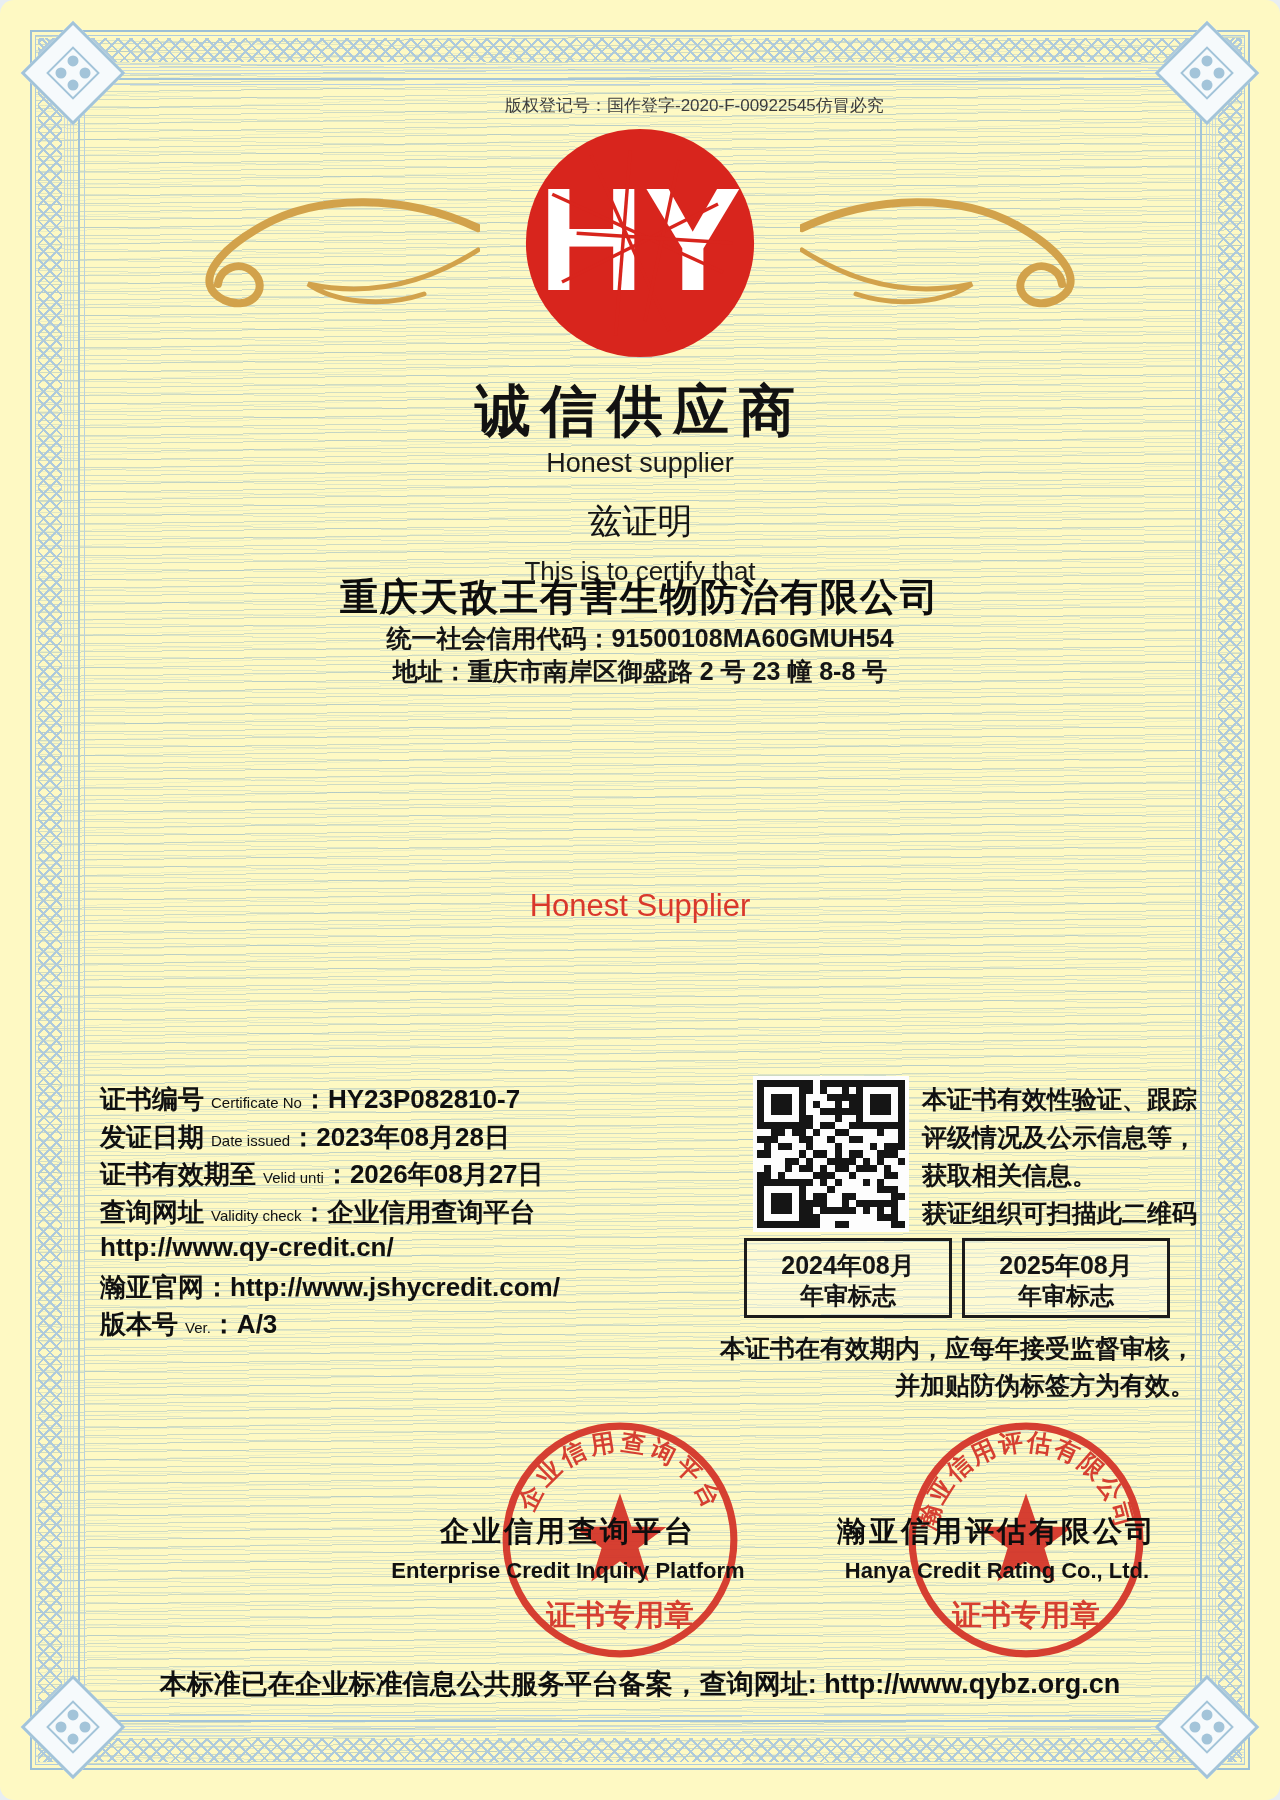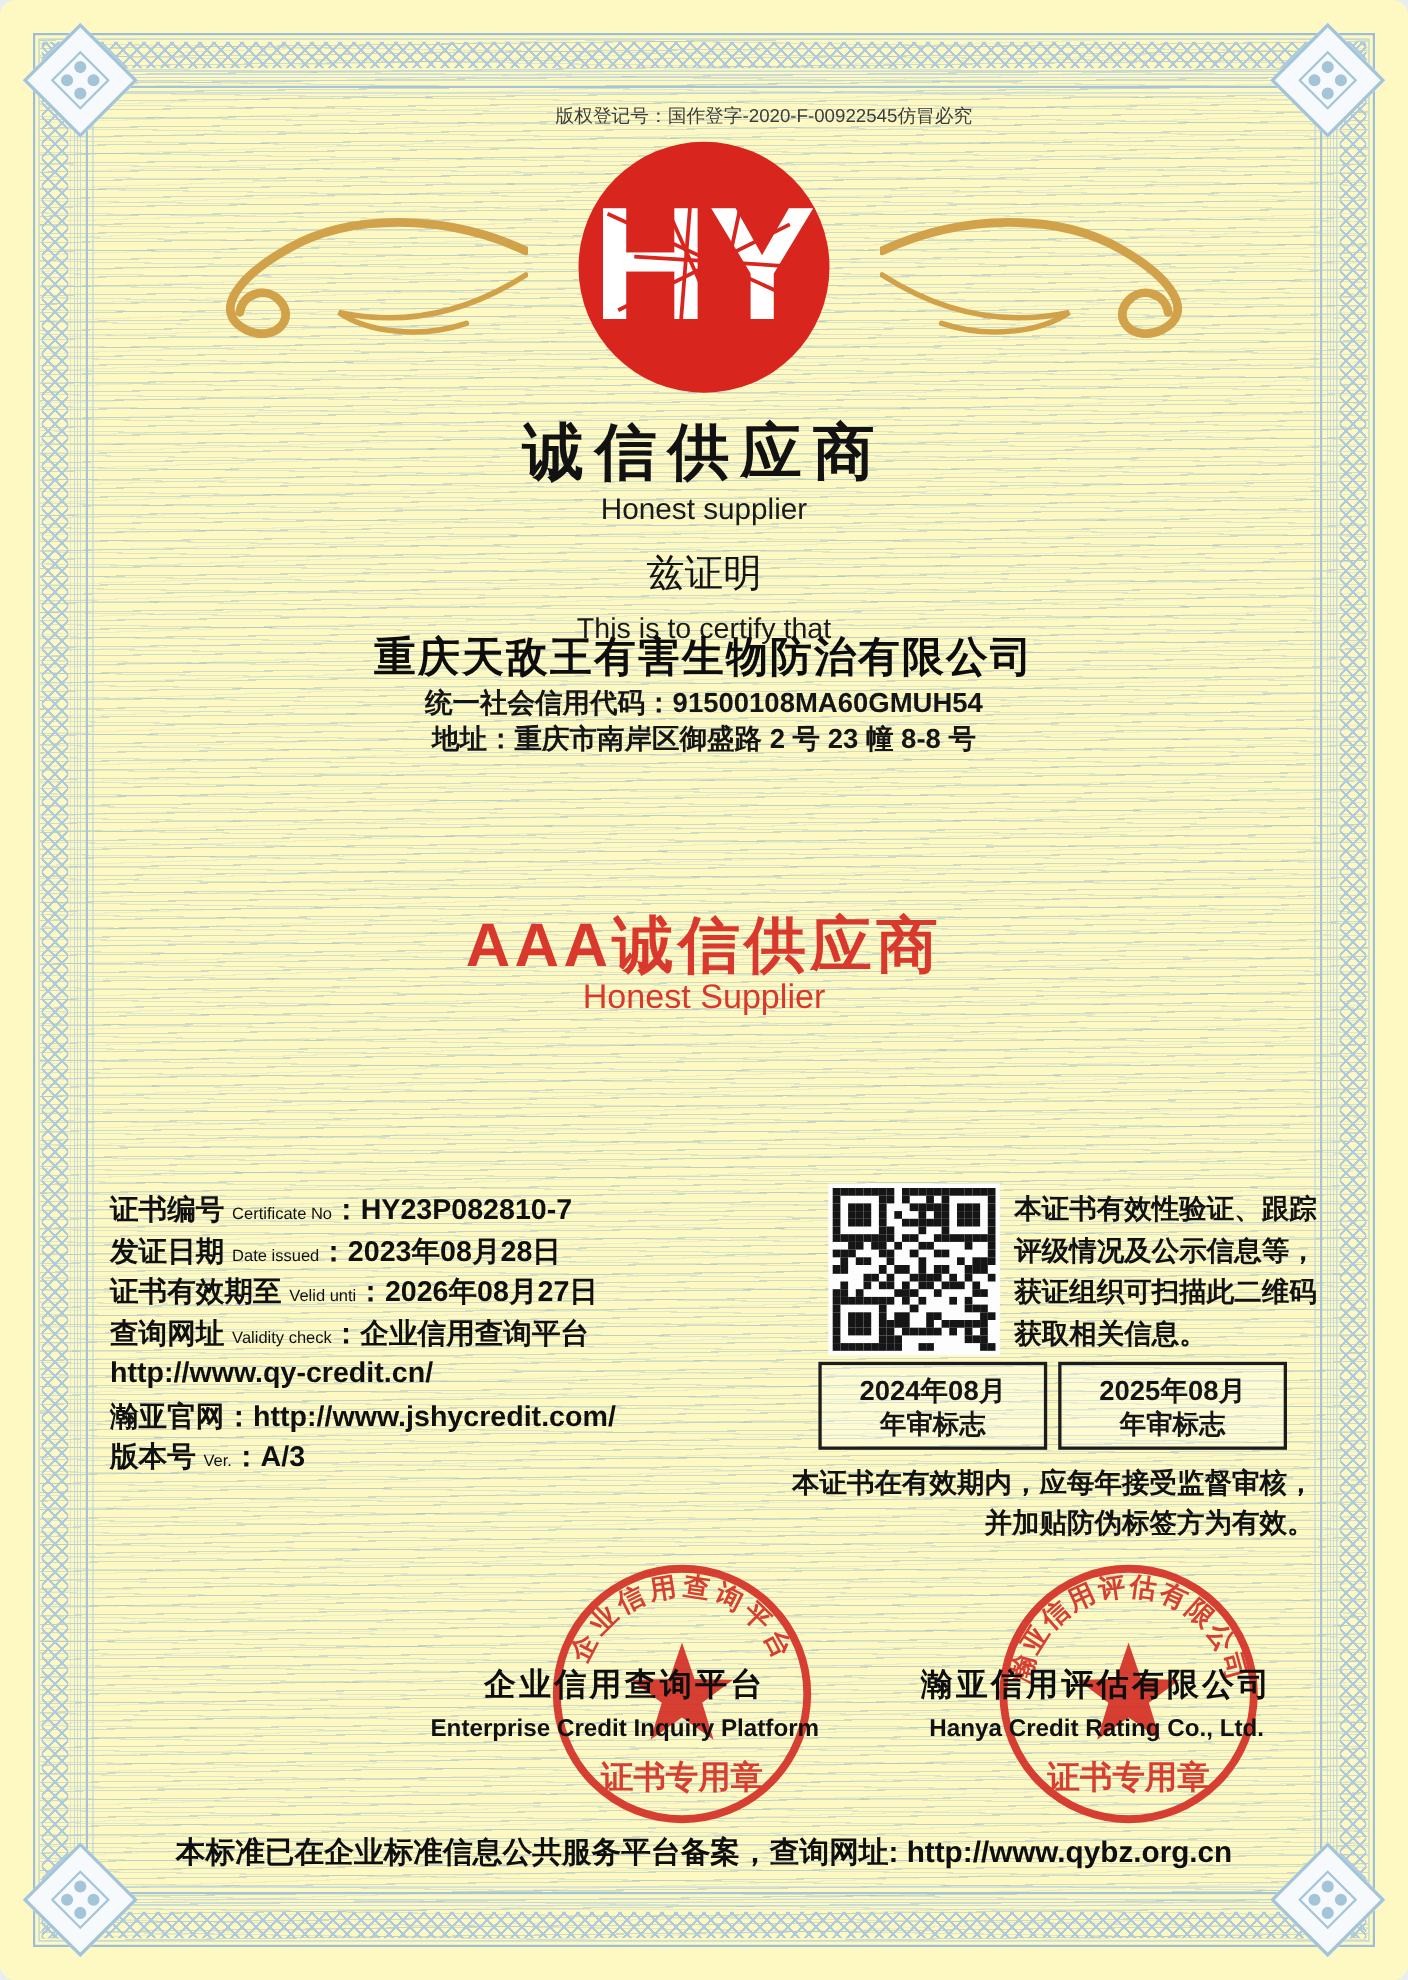--- a/index.html
+++ b/index.html
@@ -194,21 +194,20 @@
     </svg>
 
     <div class="title-cn">诚信供应商</div>
     <div class="title-en">Honest supplier</div>
     <div class="certify-cn">兹证明</div>
     <div class="certify-en">This is to certify that</div>
     <div class="company">重庆天敌王有害生物防治有限公司</div>
     <div class="credit-code">统一社会信用代码：91500108MA60GMUH54</div>
     <div class="address">地址：重庆市南岸区御盛路 2 号 23 幢 8-8 号</div>
 
-    <div class="award-cn">AAA诚信供应商</div>
     <div class="award-en">Honest Supplier</div>
 
     <div class="details">
       <div class="d-row">
         <span class="d-cn">证书编号</span><span class="d-en">Certificate No</span><span class="d-cn">：</span><span class="d-val">HY23P082810-7</span>
       </div>
       <div class="d-row">
         <span class="d-cn">发证日期</span><span class="d-en">Date issued</span><span class="d-cn">：</span><span class="d-val">2023年08月28日</span>
       </div>
       <div class="d-row">
@@ -669,22 +668,22 @@
           <div></div>
           <div></div>
           <div></div>
           <div class="on"></div>
           <div class="on"></div>
         </div>
     </div>
     <div class="qr-note">
       <div>本证书有效性验证、跟踪</div>
       <div>评级情况及公示信息等，</div>
+      <div>获取相关信息。</div>
       <div>获证组织可扫描此二维码</div>
-      <div>获取相关信息。</div>
     </div>
 
     <div class="badge b2024">
       <div class="b1">2024年08月</div>
       <div class="b2">年审标志</div>
     </div>
     <div class="badge b2025">
       <div class="b1">2025年08月</div>
       <div class="b2">年审标志</div>
     </div>

